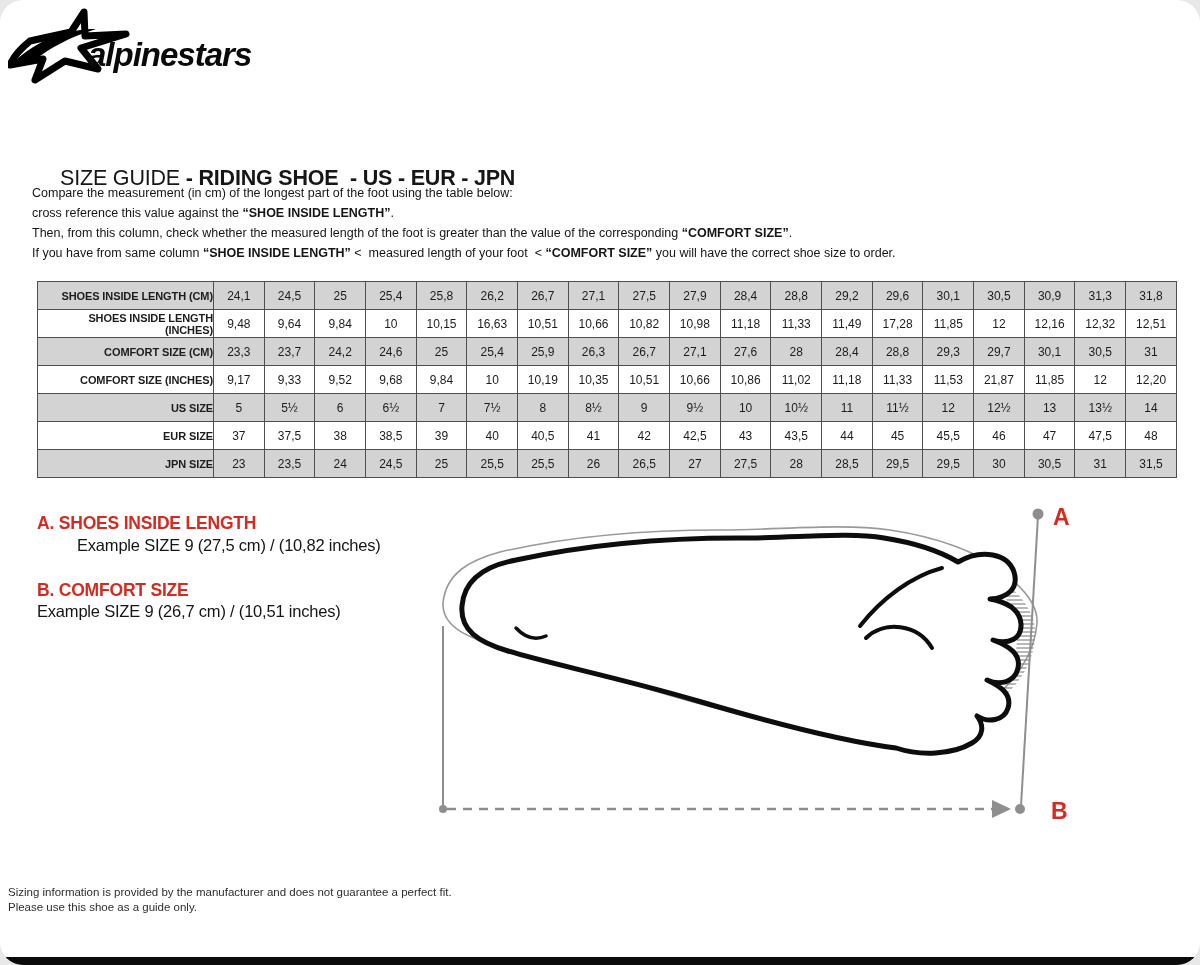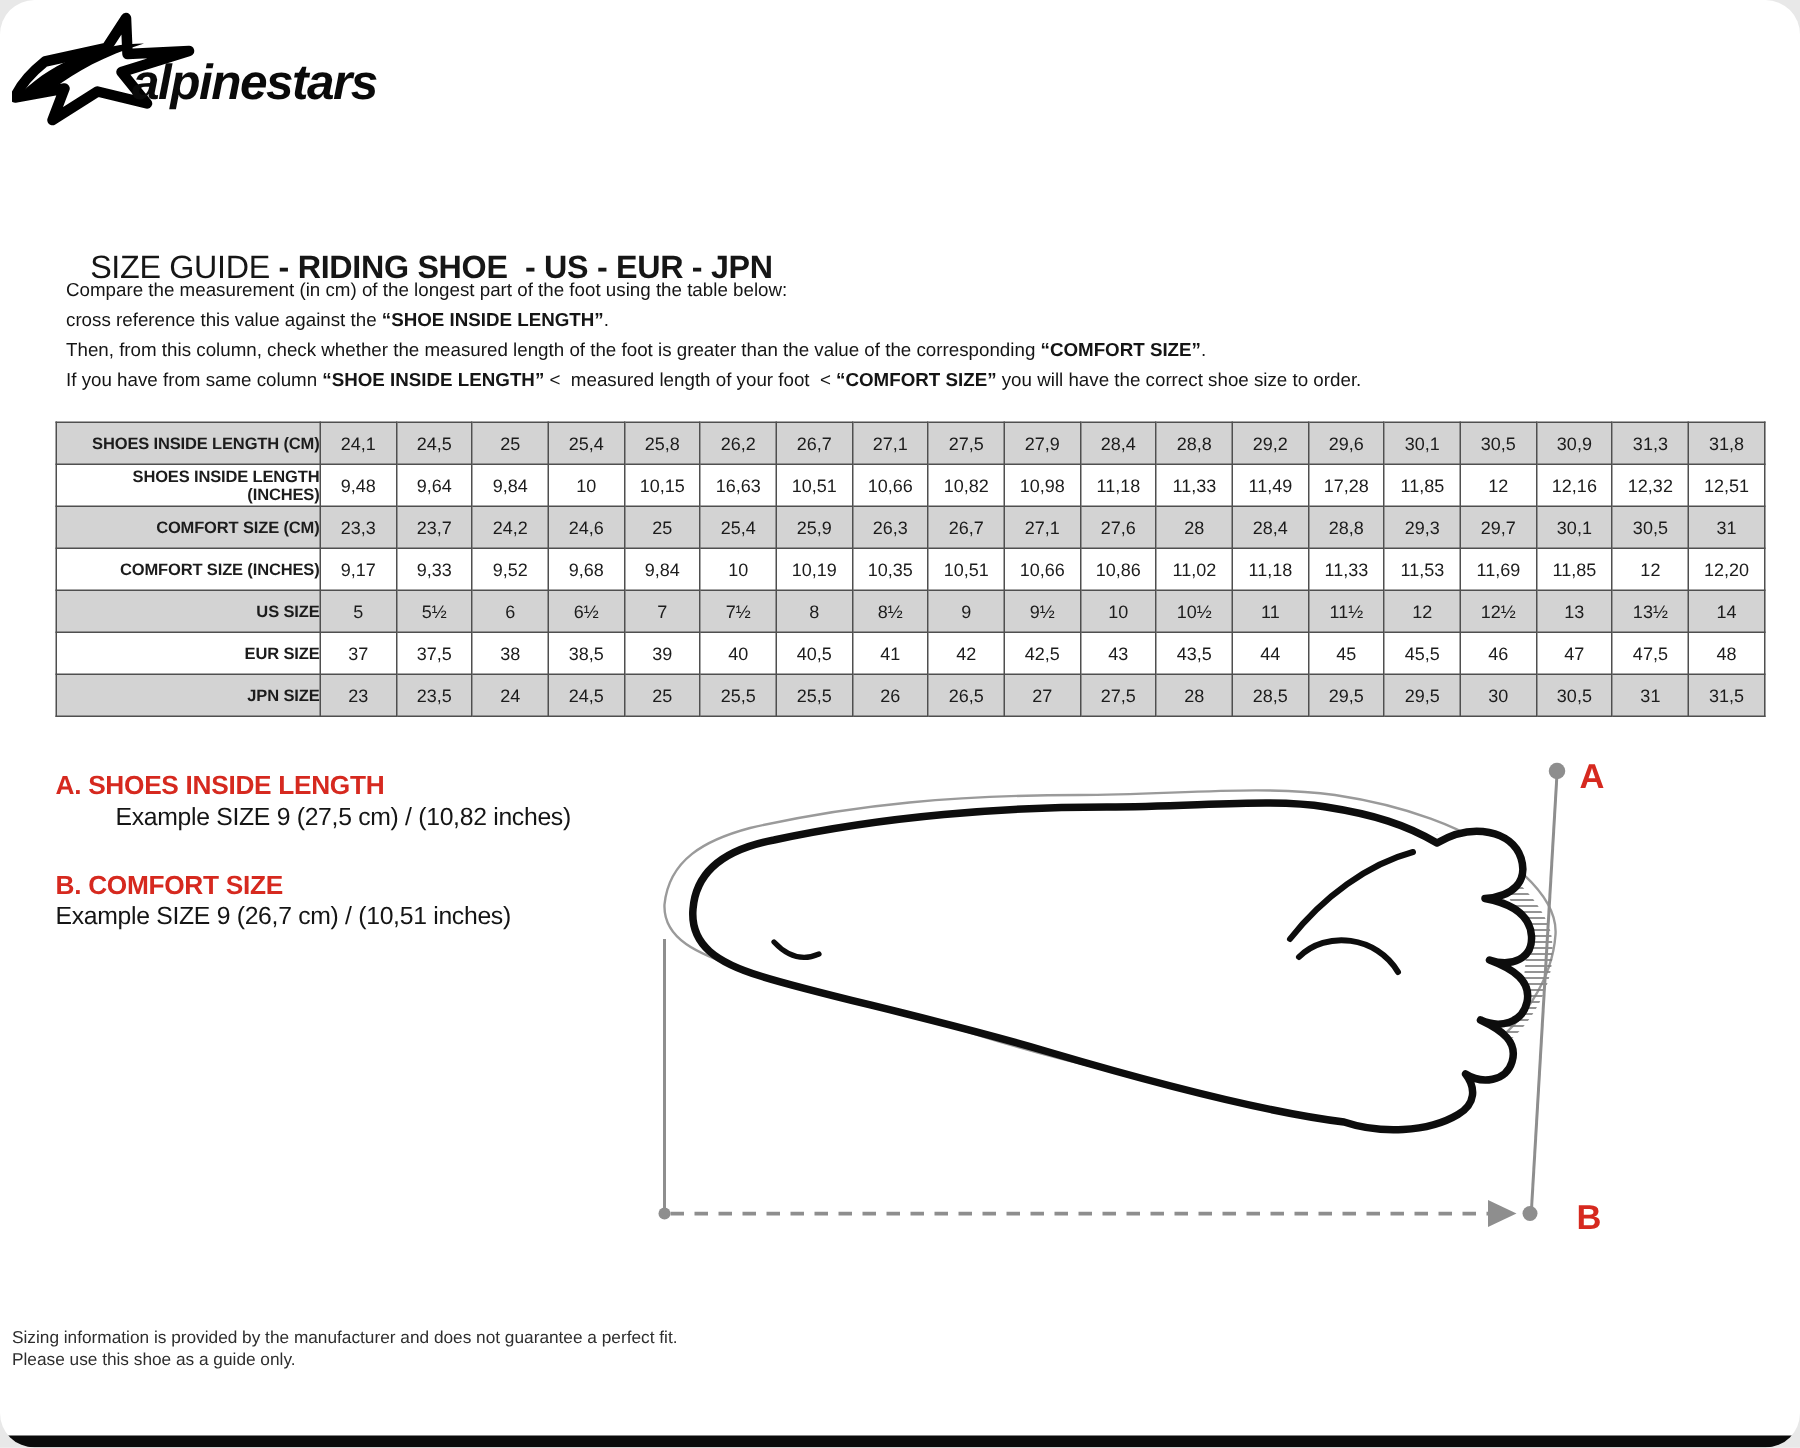--- a/index.html
+++ b/index.html
@@ -9,21 +9,21 @@
     color:#111;
     border-radius:23px;
   }
   
   .logo{position:absolute; left:8px; top:6px; width:300px; height:82px;}
   
   .title{position:absolute; left:37px; top:141px; font-size:21.5px; letter-spacing:-0.2px; white-space:pre; color:#161616;}
   .title .reg{font-weight:400;}
   .title .bld{font-weight:700;}
   
-  .instructions{position:absolute; left:44px; top:183px; width:1140px; font-size:12.5px; line-height:20px; color:#151515;}
+  .instructions{position:absolute; left:32px; top:183px; width:1140px; font-size:12.5px; line-height:20px; color:#151515;}
   .instr-line{white-space:pre;}
   .instr-line .b{font-weight:700;}
   
   .size-table{
     position:absolute; left:37px; top:281px; width:1140px;
     border-collapse:collapse; table-layout:fixed; font-size:12px; color:#1c1c1c;
   }
   .size-table th,.size-table td{
     border:1px solid var(--tbl-border,#4f4f4f); height:27px; padding:0;
     vertical-align:middle; text-align:center; font-weight:400;
@@ -158,21 +158,21 @@
           <td>10</td>
           <td>10,19</td>
           <td>10,35</td>
           <td>10,51</td>
           <td>10,66</td>
           <td>10,86</td>
           <td>11,02</td>
           <td>11,18</td>
           <td>11,33</td>
           <td>11,53</td>
-          <td>11,69</td>
+          <td>21,87</td>
           <td>11,85</td>
           <td>12</td>
           <td>12,20</td>
         </tr>
         <tr class="gray">
           <th>US SIZE</th>
           <td>5</td>
           <td>5½</td>
           <td>6</td>
           <td>6½</td>

